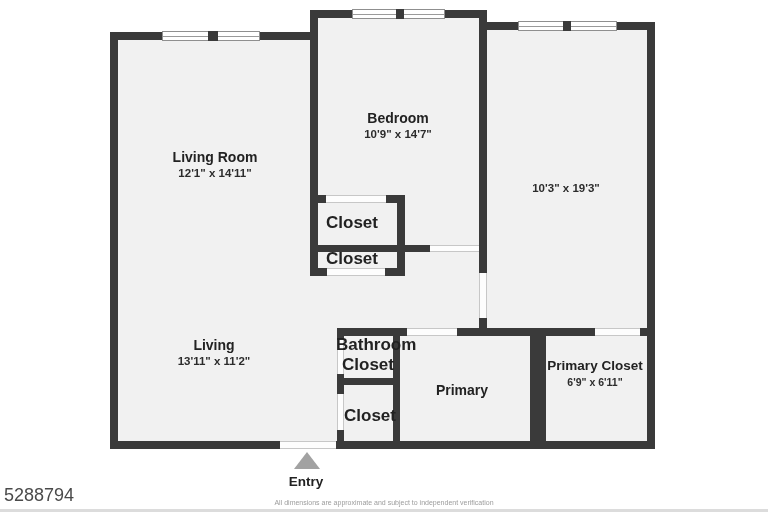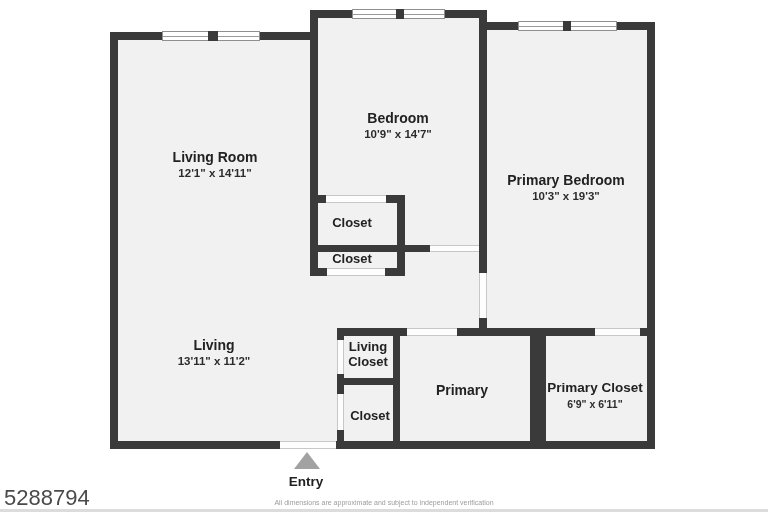--- a/index.html
+++ b/index.html
@@ -11,27 +11,27 @@
   .fill{position:absolute;background:#f1f1f1;}
   .wall{position:absolute;background:#3a3a3a;}
   .window{position:absolute;background:#ffffff;border:1px solid #8f8f8f;box-sizing:border-box;}
   .window .pane{position:absolute;left:0;right:0;top:50%;height:1px;background:#9a9a9a;}
   .window .mullion{position:absolute;top:-1px;bottom:-1px;background:#3a3a3a;}
   .door-h{position:absolute;background:#fdfdfd;border-top:1px solid #c7c7c7;border-bottom:1px solid #c7c7c7;box-sizing:border-box;}
   .door-v{position:absolute;background:#fdfdfd;border-left:1px solid #c7c7c7;border-right:1px solid #c7c7c7;box-sizing:border-box;}
   .room-label{position:absolute;transform:translate(-50%,-50%);text-align:center;color:#222;}
   .room-label .name{font-weight:bold;font-size:14px;line-height:1.15;white-space:nowrap;}
   .room-label .dims{font-weight:bold;font-size:11.5px;color:#2c2c2c;margin-top:2px;white-space:nowrap;}
-  .room-label.small .name{font-size:13px;}
+  .room-label.small .name{font-size:17px;}
   .room-label.wrap .name{white-space:normal;width:64px;}
   .entry-label{position:absolute;transform:translate(-50%,-50%);font-weight:bold;font-size:13.5px;color:#222;}
   .tri{position:absolute;width:0;height:0;
     border-left:13px solid transparent;border-right:13px solid transparent;
     border-bottom:17px solid #a2a2a2;}
-  .watermark{position:absolute;left:4px;top:485px;font-size:22px;color:#4a4a4a;}
+  .watermark{position:absolute;left:4px;top:485px;font-size:18px;color:#4a4a4a;}
   .footer{position:absolute;left:0;right:0;top:499px;text-align:center;font-size:7px;color:#9c9c9c;}
   .bottom-edge{position:absolute;left:0;bottom:0;width:768px;height:3px;background:#dcdcdc;}
 </style>
 </head>
 <body>
 
 <div>
 
   <div class="fill" style="left:114px;top:36px;width:537px;height:410px;"></div>
   <div class="fill" style="left:314px;top:14px;width:169px;height:26px;"></div>
@@ -84,43 +84,42 @@
 
   <div class="room-label" style="left:215px;top:156px;margin-top:8px;">
     <div class="name">Living Room</div>
     <div class="dims">12'1" x 14'11"</div>
   </div>
   <div class="room-label" style="left:398px;top:125px;">
     <div class="name">Bedroom</div>
     <div class="dims">10'9" x 14'7"</div>
   </div>
   <div class="room-label" style="left:566px;top:187px;">
-    <div class="name">Primary Bedroom</div>
     <div class="dims">10'3" x 19'3"</div>
   </div>
   <div class="room-label" style="left:214px;top:352px;">
     <div class="name">Living</div>
     <div class="dims">13'11" x 11'2"</div>
   </div>
   <div class="room-label small" style="left:352px;top:223px;">
     <div class="name">Closet</div>
   </div>
   <div class="room-label small" style="left:352px;top:259px;">
     <div class="name">Closet</div>
   </div>
   <div class="room-label small wrap" style="left:368px;top:355px;">
-    <div class="name">Living Closet</div>
+    <div class="name">Bathroom Closet</div>
   </div>
   <div class="room-label small" style="left:370px;top:416px;">
     <div class="name">Closet</div>
   </div>
   <div class="room-label" style="left:462px;top:390px;">
     <div class="name">Primary</div>
   </div>
-  <div class="room-label" style="left:595px;top:395px;text-align:center;">
+  <div class="room-label" style="left:595px;top:373px;text-align:center;">
     <div class="name" style="font-size:13.5px;">Primary Closet</div>
     <div class="dims" style="font-size:10.5px;">6'9" x 6'11"</div>
   </div>
 
   <div class="tri" style="left:294px;top:452px;"></div>
   <div class="entry-label" style="left:306px;top:481px;">Entry</div>
 
   <div class="watermark">5288794</div>
   <div class="footer">All dimensions are approximate and subject to independent verification</div>
   <div class="bottom-edge"></div>

